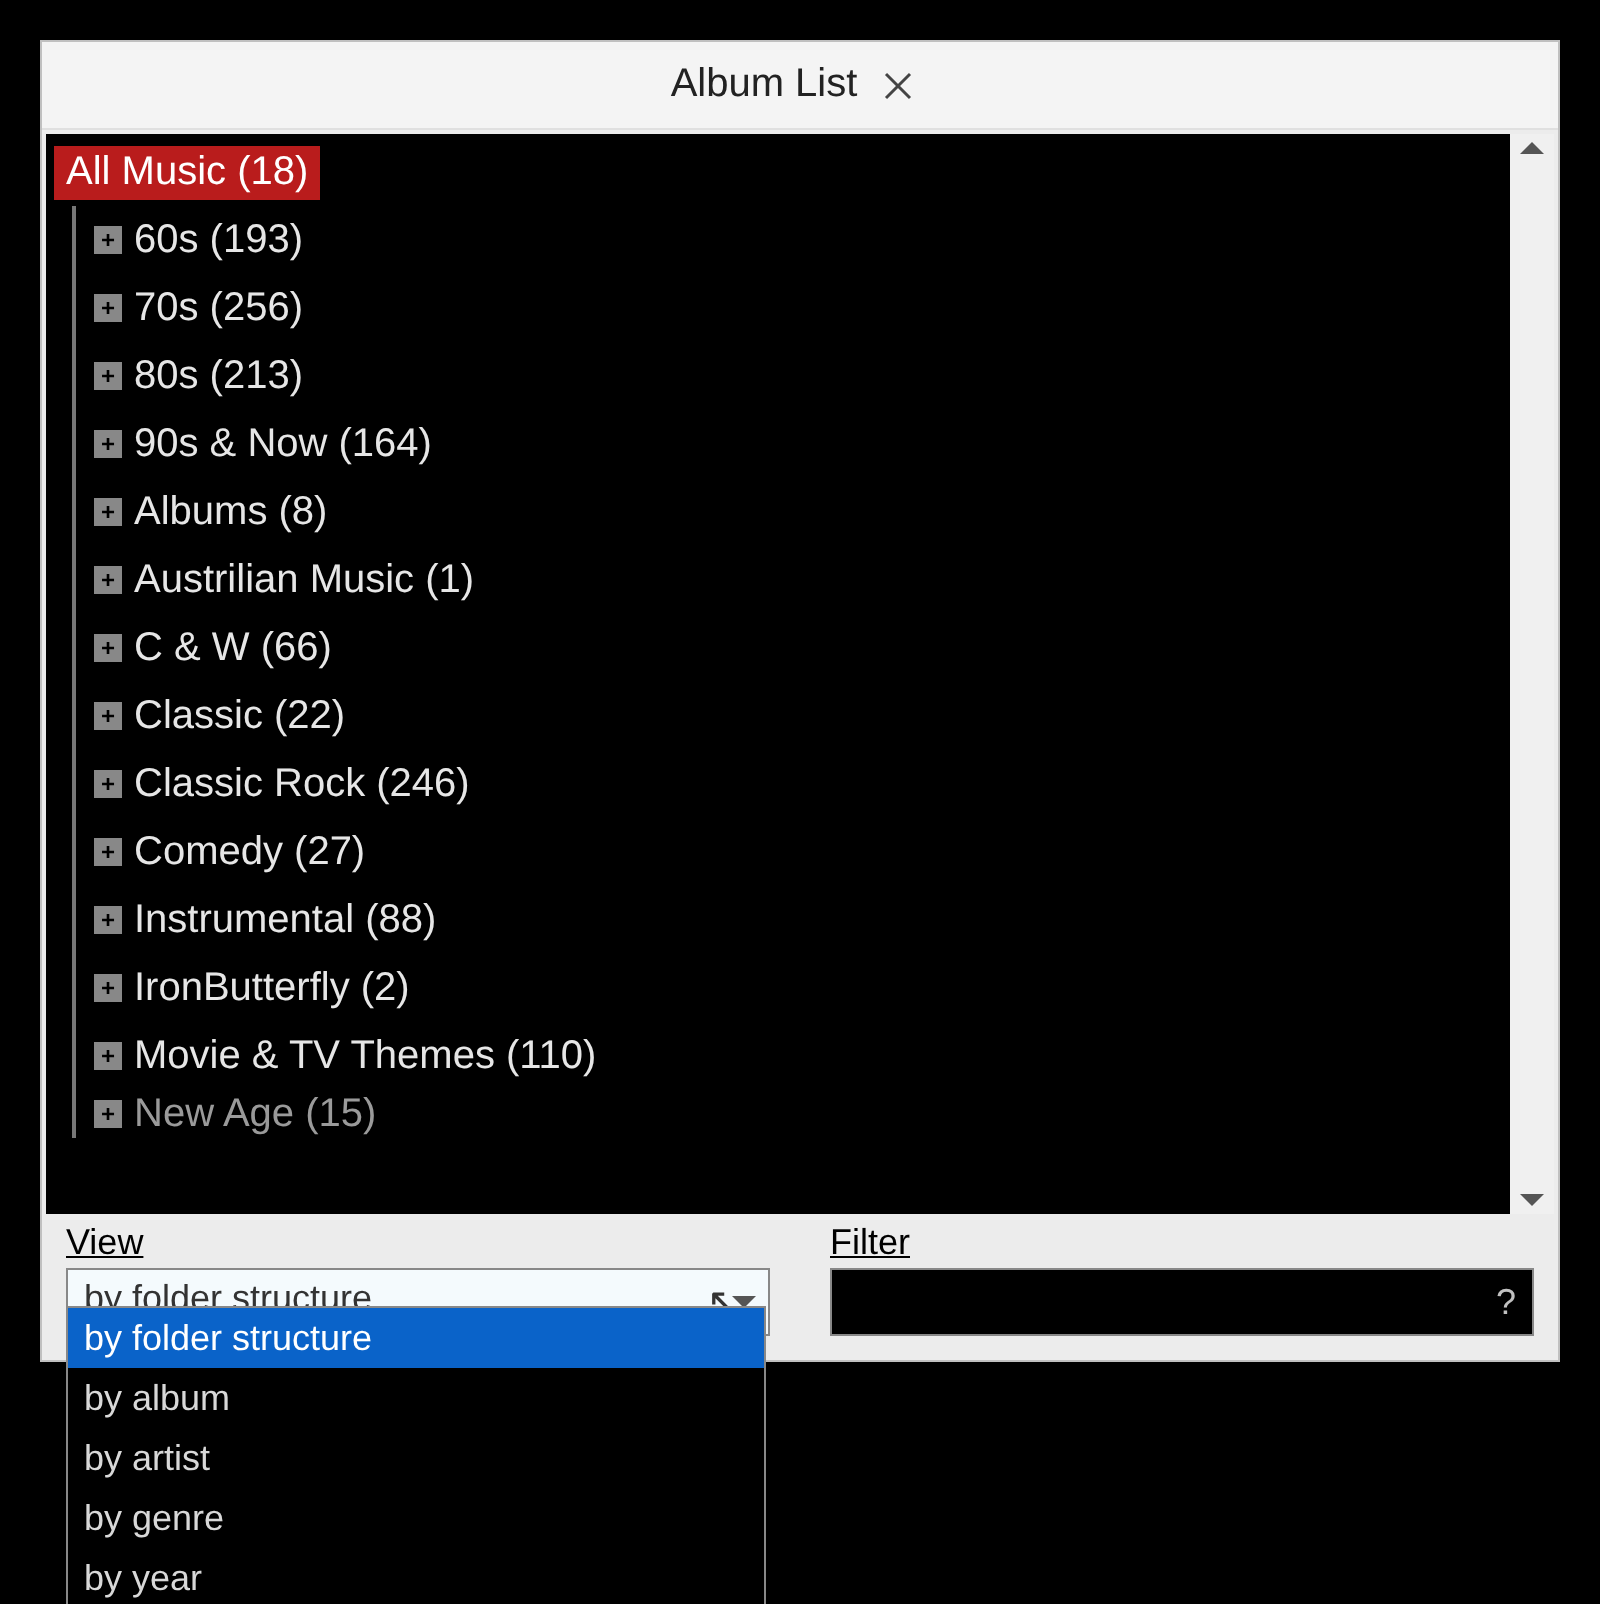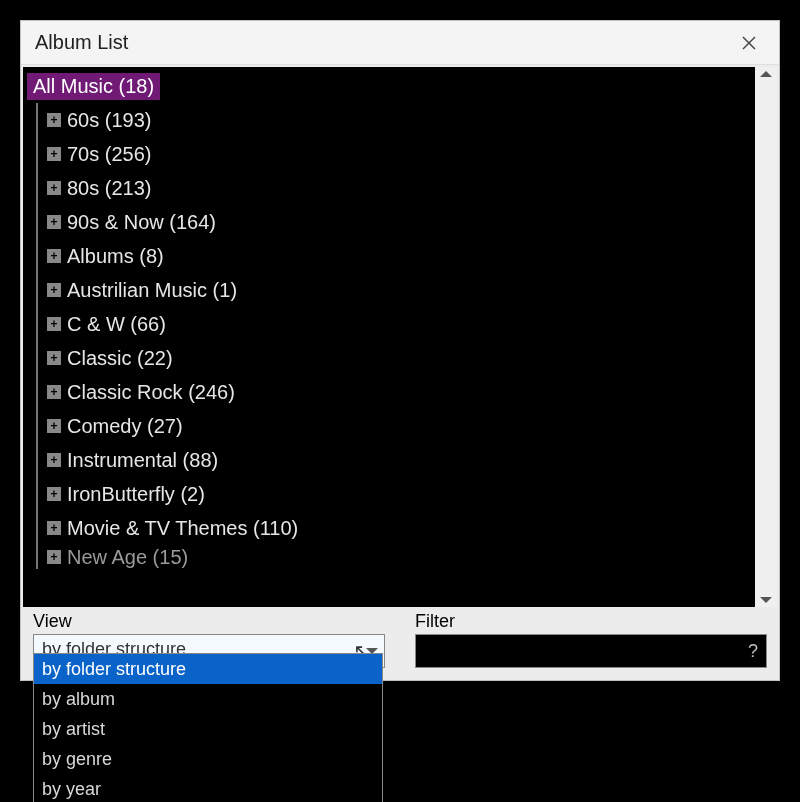--- a/index.html
+++ b/index.html
@@ -16,21 +16,21 @@
     position: relative;
     margin-top: 20px;
     width: 760px;
     background: #ececec;
     border: 1px solid #c0c0c0;
     box-shadow: 0 0 6px rgba(0,0,0,0.25);
   }
   .titlebar {
     display: flex;
     align-items: center;
-    justify-content: space-between;
+    justify-content: center;
     height: 44px;
     padding: 0 10px 0 14px;
     background: #f4f4f4;
     border-bottom: 1px solid #e0e0e0;
   }
   .titlebar .title {
     font-size: 20px;
     color: #222;
   }
   .closebtn {
@@ -70,21 +70,21 @@
   .scrollbar .arrow.up { border-bottom: 6px solid #555; }
   .scrollbar .arrow.down { border-top: 6px solid #555; }
   .tree-item {
     display: flex;
     align-items: center;
     height: 34px;
     color: #e6e6e6;
     gap: 6px;
   }
   .tree-item.root .label {
-    background: #701a75;
+    background: #b91c1c;
     color: #fff;
     padding: 2px 6px;
   }
   .tree-item.child { padding-left: 20px; position: relative; }
   .tree-item.child::before {
     content: "";
     position: absolute;
     left: 9px;
     top: 0; bottom: 0;
     width: 2px;
@@ -105,21 +105,21 @@
   }
   .tree-item.cutoff {
     height: 24px;
     color: #9a9a9a;
   }
   .controls {
     display: flex;
     gap: 30px;
     padding: 4px 12px 12px 12px;
   }
-  .control-group { flex: 1; }
+  .control-group { flex: 1; text-decoration: underline; }
   .control-label {
     font-size: 18px;
     color: #000;
     margin-bottom: 2px;
   }
   .view-select {
     position: relative;
     height: 34px;
     background: #f4fafd;
     border: 1px solid #888;

